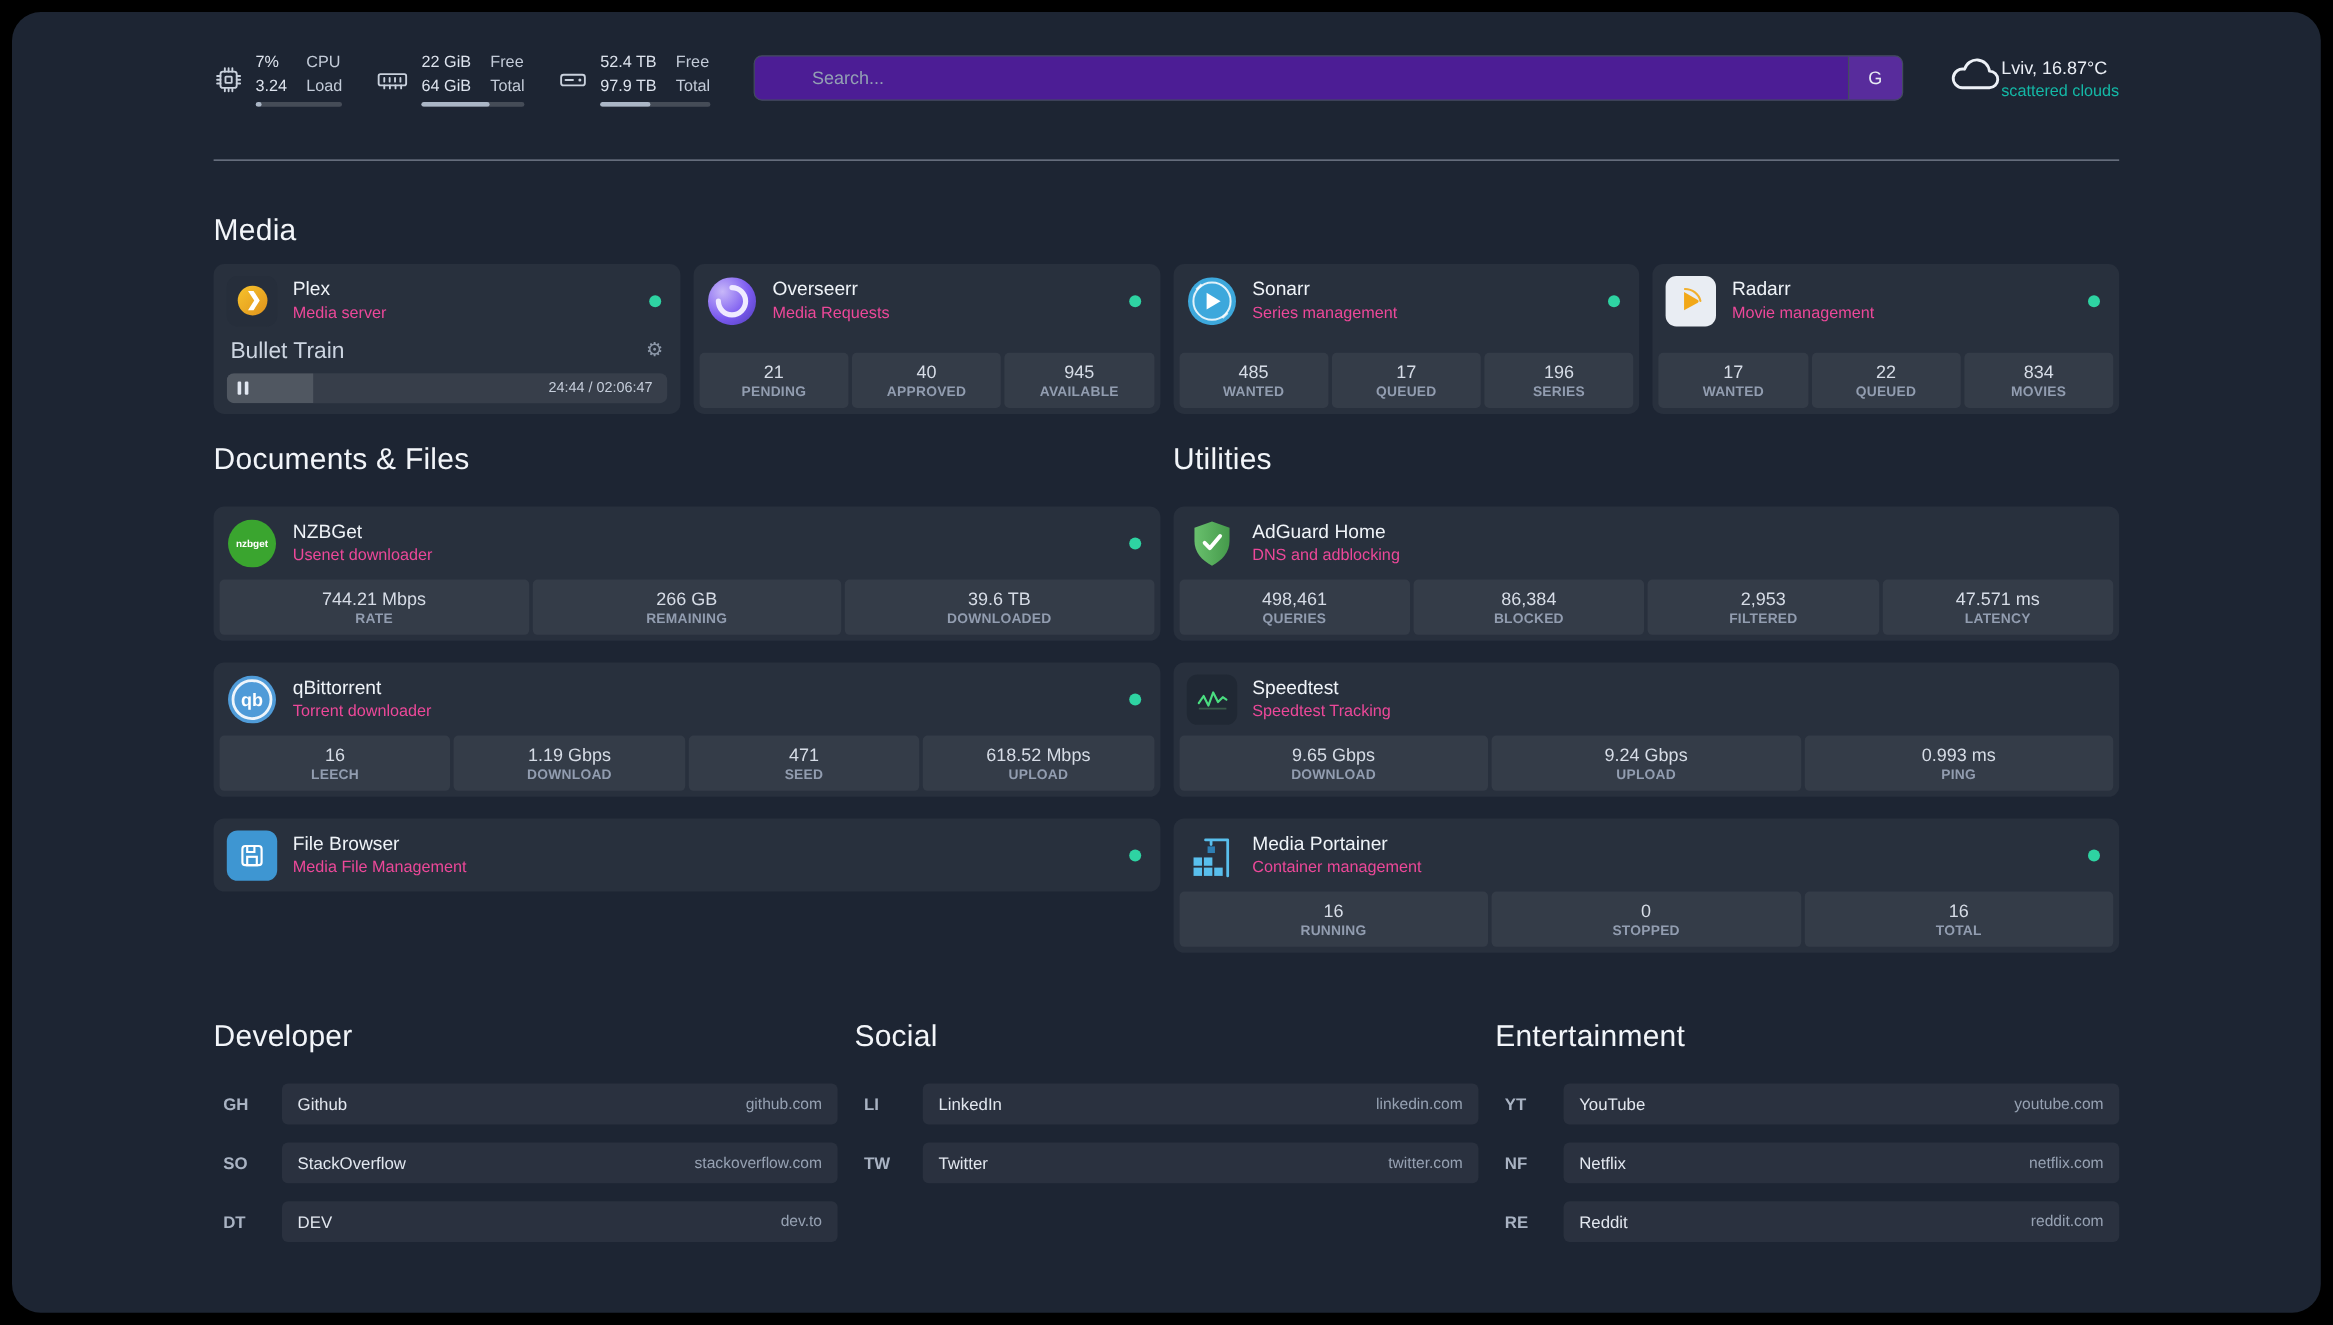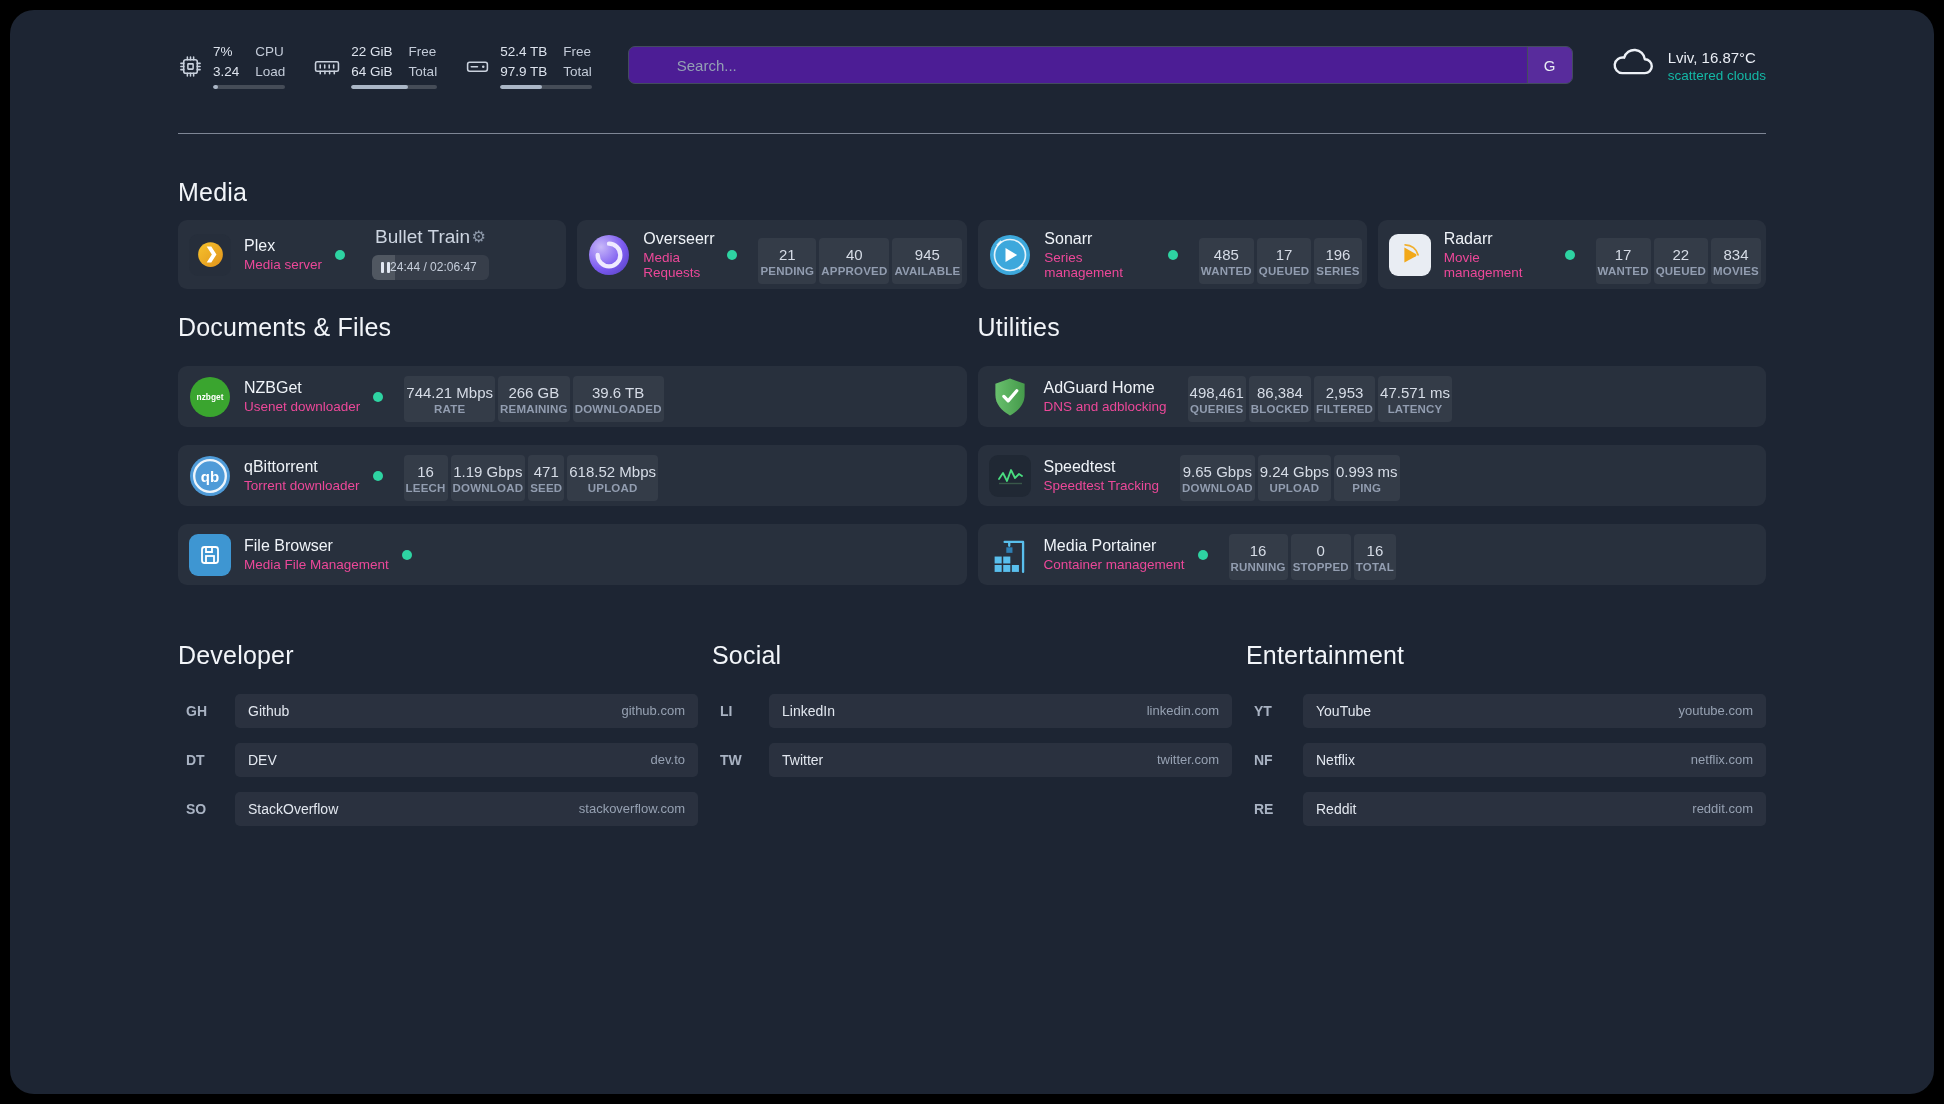--- a/index.html
+++ b/index.html
@@ -17,36 +17,36 @@
   .res-col span { font-size:13.5px; line-height:1.45; color:#dde3ed; white-space:nowrap; }
   .res-col.dim span { color:#c3cbd8; }
   .res-bar { margin-top:4px; height:3.5px; border-radius:2px; background:rgba(255,255,255,0.18); overflow:hidden; }
   .res-fill { height:100%; background:#aab6c6; border-radius:2px; }
 
   .searchbar { flex:1; display:flex; align-items:stretch; height:38px; background:#4c1d95; border:1px solid #434c5e; border-radius:7px; overflow:hidden; margin:0 8px;padding-left:34px; }
   .searchbar input { flex:1; border:0; outline:0; background:transparent; color:#e5ebf3; font-size:15px; padding:0 14px; font-family:inherit; }
   .searchbar input::placeholder { color:#93a0b4; }
   .search-go { width:45px; display:flex; align-items:center; justify-content:center; background:rgba(255,255,255,0.07); border-left:1px solid #434c5e; font-size:15px; color:#e7ecf4; cursor:pointer; }
 
-  .weather { display:flex; align-items:center; gap:13px; }
+  .weather { display:flex; align-items:center; }
   .weather-text { display:flex; flex-direction:column; }
   .weather-loc { font-size:15px; color:#eaeef5; line-height:1.4; }
   .weather-cond { font-size:13.5px; color:#14b8a6; }
 
   .divider { margin-top:44px; border-top:1px solid rgba(205,215,230,0.55); }
 
   
   .section-title { font-size:25px; font-weight:500; color:#f2f5f9; letter-spacing:0.2px; }
   .media-title { margin-top:44px; margin-bottom:13px; }
   .media-grid { display:grid; grid-template-columns:repeat(4,1fr); gap:11px; }
   .columns { display:grid; grid-template-columns:1fr 1fr; gap:11px; margin-top:24px; align-items:start; }
   .col .section-title { margin-bottom:24px; }
 
   
-  .card { background:rgba(255,255,255,0.05); border-radius:9px; display:flex; cursor:pointer; }
+  .card { background:rgba(255,255,255,0.05); border-radius:9px; display:flex; flex-direction:column; cursor:pointer; }
   .col .card + .card { margin-top:18px; }
   .card-head { display:flex; align-items:center; gap:13px; padding:10px 16px 9px 11px; }
   .tile { width:42px; height:42px; border-radius:9px; display:flex; align-items:center; justify-content:center; flex:none; }
   .tile.dark { background:#262e3b; }
   .tile.dark2 { background:#202834; }
   .tile.light { background:#e9edf3; }
   .tile.blue { background:#3e96d2; }
   .svc-text { display:flex; flex-direction:column; }
   .svc-name { font-size:16px; color:#eff3f8; margin-bottom:2px; }
   .svc-sub { font-size:13.5px; color:#ec4899; }
@@ -526,33 +526,33 @@
     <div class="bm-group">
       <h2 class="section-title bm-title">Developer</h2>
       <div class="bm-row">
         <span class="bm-abbr">GH</span>
         <div class="bm-pill">
           <span class="bm-name">Github</span>
           <span class="bm-url">github.com</span>
         </div>
       </div>
       <div class="bm-row">
+        <span class="bm-abbr">SO</span>
+        <div class="bm-pill">
+          <span class="bm-name">StackOverflow</span>
+          <span class="bm-url">stackoverflow.com</span>
+        </div>
+      </div>
+      <div class="bm-row">
         <span class="bm-abbr">DT</span>
         <div class="bm-pill">
           <span class="bm-name">DEV</span>
           <span class="bm-url">dev.to</span>
         </div>
       </div>
-      <div class="bm-row">
-        <span class="bm-abbr">SO</span>
-        <div class="bm-pill">
-          <span class="bm-name">StackOverflow</span>
-          <span class="bm-url">stackoverflow.com</span>
-        </div>
-      </div>
     </div>
 
     <div class="bm-group">
       <h2 class="section-title bm-title">Social</h2>
       <div class="bm-row">
         <span class="bm-abbr">LI</span>
         <div class="bm-pill">
           <span class="bm-name">LinkedIn</span>
           <span class="bm-url">linkedin.com</span>
         </div>

